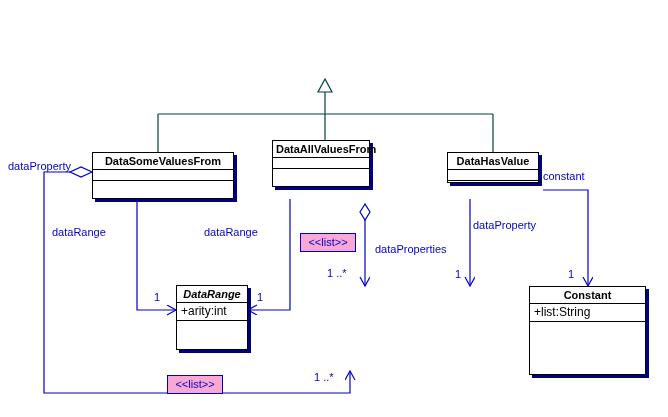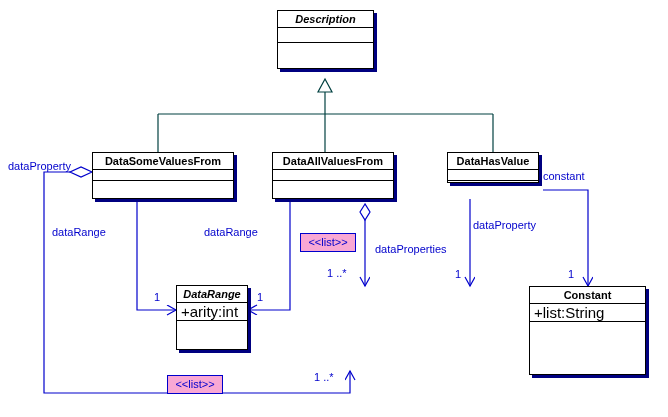--- a/index.html
+++ b/index.html
@@ -27,21 +27,21 @@
     color:#000000;
     line-height:14px;
     padding:1px 3px;
     white-space:nowrap;
   }
   .uml .hdr.ital { font-style:italic; }
   .uml .hdr.plain { font-weight:normal; font-style:normal; }
   .uml .sep { border-top:1px solid #000000; }
   .uml .attrs { padding:0; }
   .uml .attr {
-    font-size:15px;
+    font-size:12px;
     color:#000000;
     line-height:15px;
     padding:1px 4px;
     white-space:nowrap;
   }
   .uml .empty { height:12px; }
 
   
   .stereo {
     position:absolute;
@@ -116,41 +116,32 @@
     </g>
 
     <g stroke="#0000cc" stroke-width="1.2" fill="none">
 
       <path d="M92,172 L81,177 L70,172 L81,167 Z" fill="#ffffff" stroke="#0000cc"></path>
 
       <path d="M70,172 L44,172 L44,393 L350,393 L350,371" marker-end="url(#openArrowUp)"></path>
     </g>
   </svg>
 
-  <div class="uml" style="left:277px; top:10px; width:97px; height:59px;">
-    <div class="hdr ital">Description</div>
-    <div class="sep">
-      <div class="attr empty"></div>
-    </div>
-    <div class="sep">
-      <div class="attr empty"></div>
-    </div>
-  </div>
 
   <div class="uml" style="left:92px; top:152px; width:142px; height:47px;">
     <div class="hdr">DataSomeValuesFrom</div>
     <div class="sep">
       <div class="attr empty" style="height:8px;"></div>
     </div>
     <div class="sep">
       <div class="attr empty" style="height:8px;"></div>
     </div>
   </div>
 
-  <div class="uml" style="left:272px; top:152px; width:122px; height:47px;">
+  <div class="uml" style="left:272px; top:140px; width:98px; height:47px;">
     <div class="hdr">DataAllValuesFrom</div>
     <div class="sep">
       <div class="attr empty" style="height:8px;"></div>
     </div>
     <div class="sep">
       <div class="attr empty" style="height:8px;"></div>
     </div>
   </div>
 
   <div class="uml" style="left:447px; top:152px; width:92px; height:31px;">

